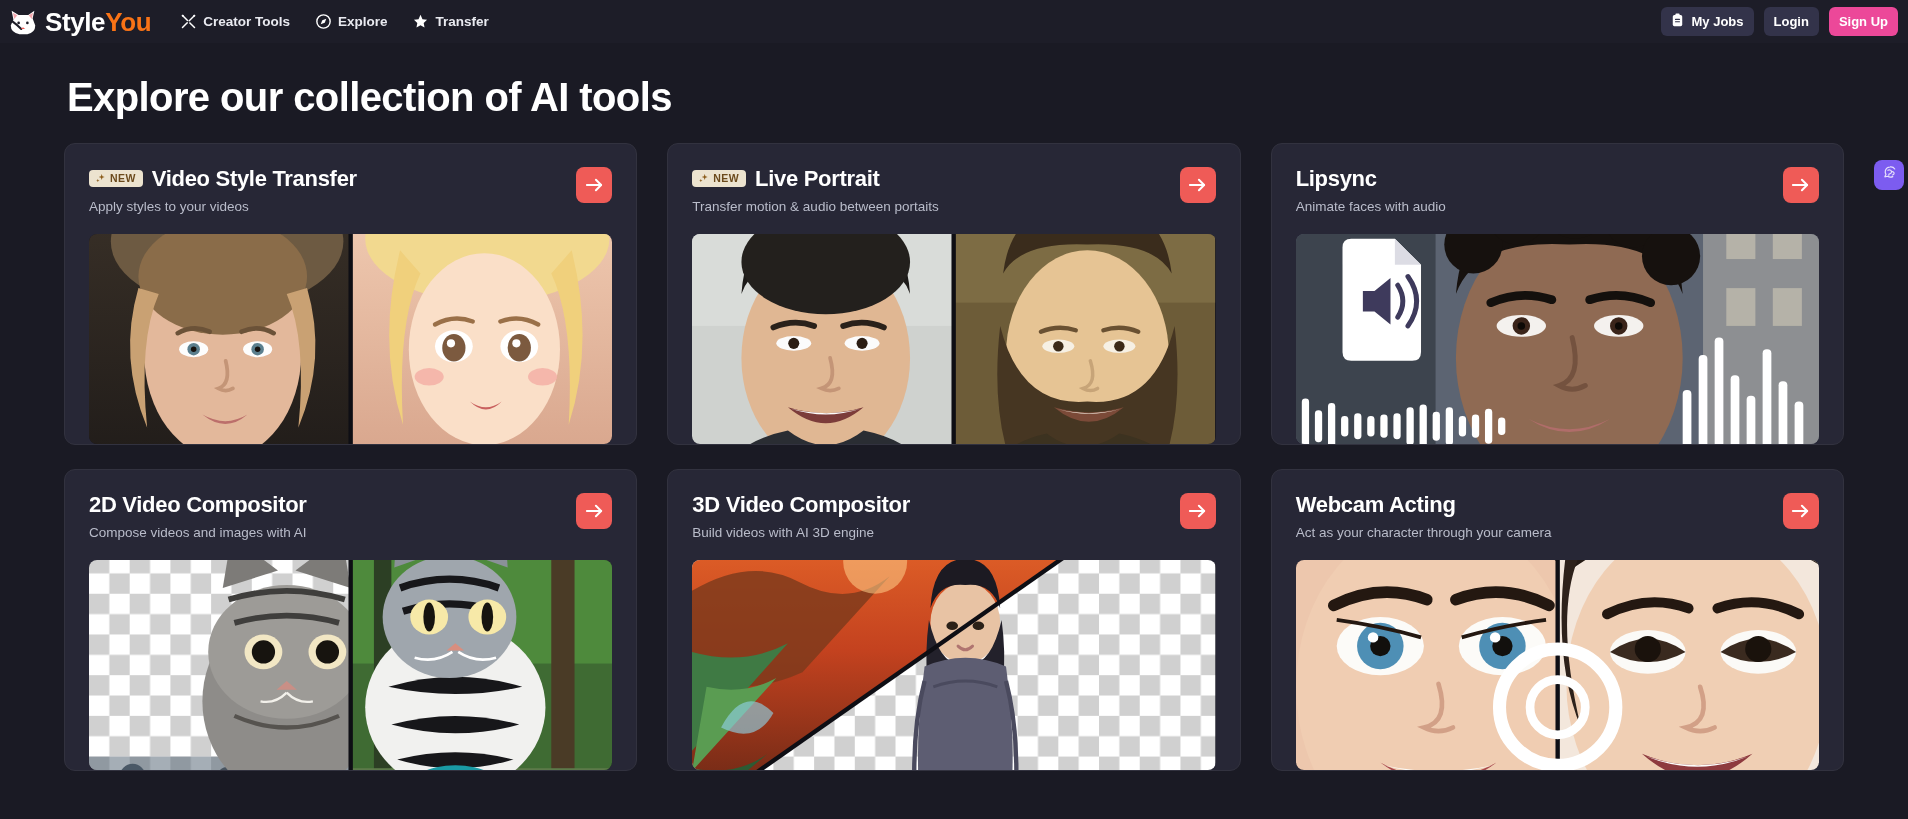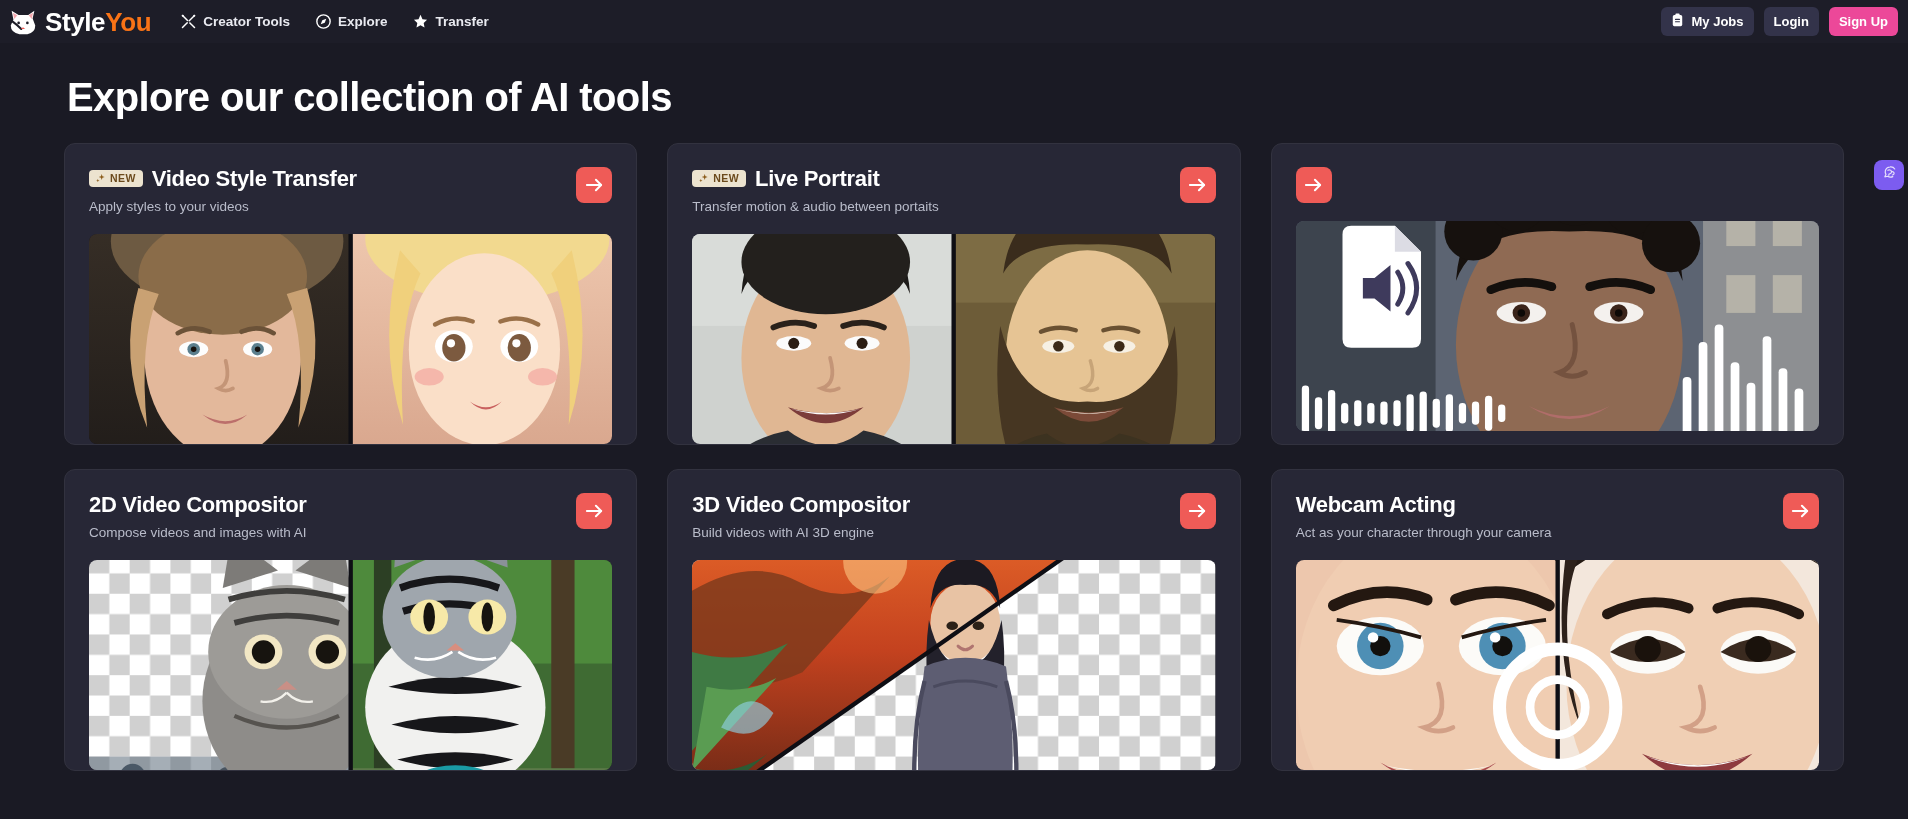--- a/index.html
+++ b/index.html
@@ -452,20 +452,26 @@
             <path d="M251 153 q22 6 44 0 q-22 7 -44 0 Z" fill="#f4ece0"></path>
             <path d="M192 210 q16-32 52-40 q24 18 50 0 q38 8 54 40 Z" fill="#3c3220"></path>
           </g>
           <rect x="178.5" y="0" width="3" height="210" fill="#0e0e14"></rect>
         </svg>
       </div>
     </div>
 
     <div class="card">
       <div class="card-head">
+        <div>
+          <div class="card-titleline">
+            <span class="card-title">Lipsync</span>
+          </div>
+          <div class="card-sub">Animate faces with audio</div>
+        </div>
         <button class="arrow-btn">
           <span>
             <svg width="19" height="16" viewBox="0 0 20 16" fill="none" stroke="#ffffff" stroke-width="2.1" stroke-linecap="round" stroke-linejoin="round">
               <path d="M2 8 H17"></path>
                 <path d="M11.5 2.5 L17 8 L11.5 13.5"></path>
             </svg>
           </span>
         </button>
       </div>
       <div class="thumb">

